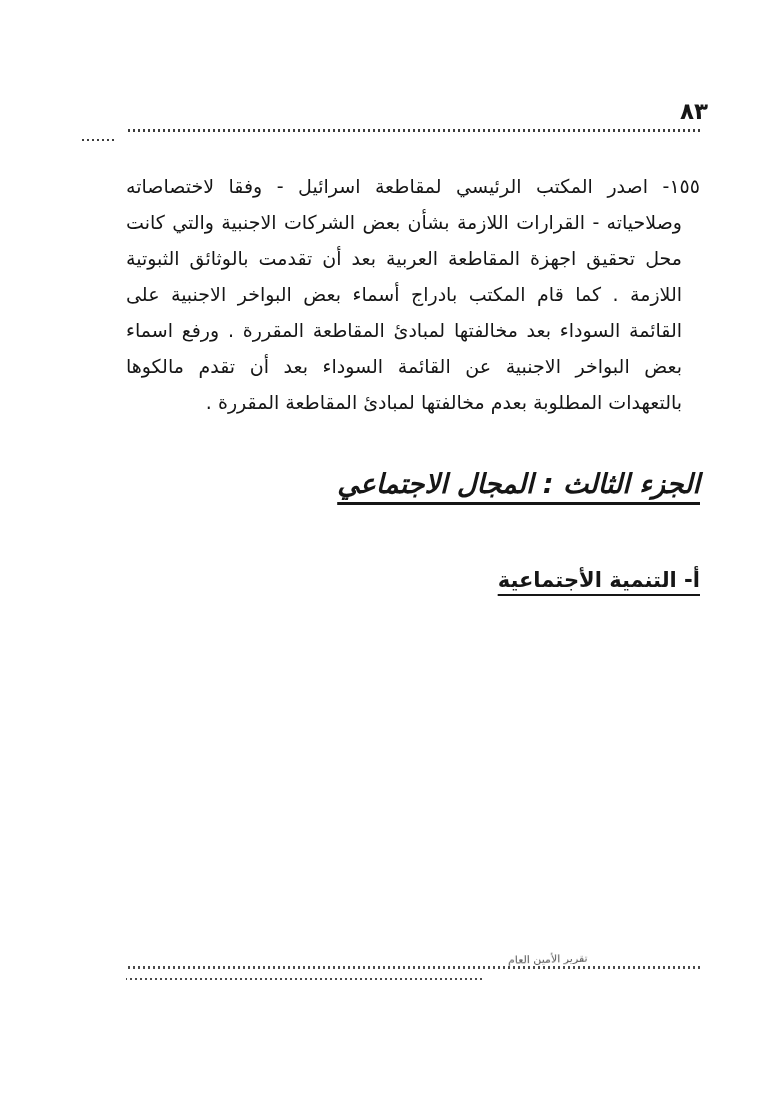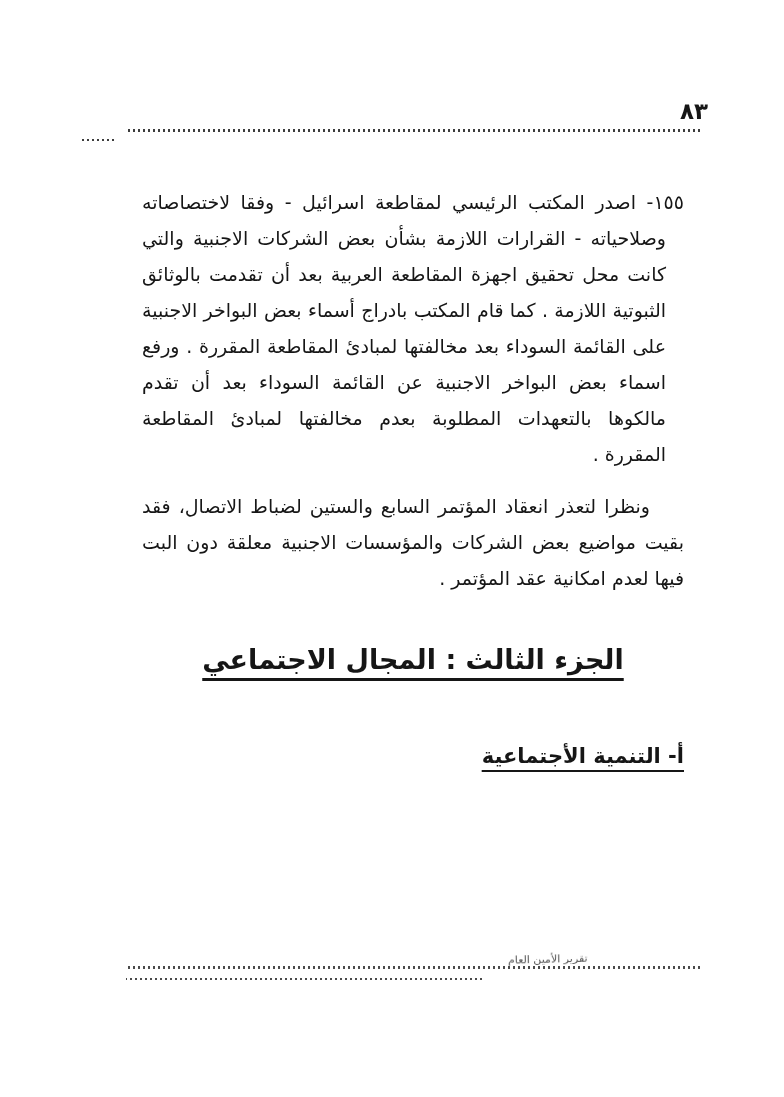--- a/index.html
+++ b/index.html
@@ -41,38 +41,38 @@
   }
   .content {
     position: absolute;
     top: 168px;
     right: 84px;
     width: 574px;
     font-size: 19px;
     line-height: 36px;
     text-align: justify;
   }
-  .content p { margin: 16px; }
+  .content p { margin: 0; }
   .para {
     padding-right: 18px;
     text-indent: -18px;
     margin-bottom: 24px;
   }
   .para .num { letter-spacing: 1px; }
   .note {
     text-indent: 34px;
     margin-bottom: 0;
     padding-right: 0;
   }
   .section-heading {
-    text-align: center;
     font-size: 27px;
     font-weight: bold;
     margin: 46px 0 60px 0 !important;
     text-indent: 0;
+    font-style: italic;
   }
   .section-heading .u {
     text-decoration: underline;
     text-decoration-thickness: 2.5px;
     text-underline-offset: 9px;
   }
   .subsection {
     font-size: 21px;
     font-weight: bold;
     margin-bottom: 12px !important;
@@ -127,21 +127,20 @@
   <div class="page-number">٨٣</div>
 
   <div class="header-rule"></div>
   <div class="header-rule-frag"></div>
 
   <div class="content">
 
     <p class="para"><span class="num">١٥٥-</span> <span>اصدر المكتب الرئيسي لمقاطعة اسرائيل - وفقا لاختصاصاته وصلاحياته - القرارات اللازمة بشأن بعض الشركات الاجنبية والتي كانت محل تحقيق اجهزة المقاطعة العربية بعد أن تقدمت بالوثائق الثبوتية اللازمة . كما قام المكتب بادراج أسماء بعض البواخر الاجنبية على القائمة السوداء بعد مخالفتها لمبادئ المقاطعة المقررة . ورفع اسماء بعض البواخر الاجنبية عن القائمة السوداء بعد أن تقدم مالكوها بالتعهدات المطلوبة بعدم مخالفتها لمبادئ المقاطعة المقررة .</span></p>
 
 
-    <p class="note"><span>ونظرا لتعذر انعقاد المؤتمر السابع والستين لضباط الاتصال، فقد بقيت مواضيع بعض الشركات والمؤسسات الاجنبية معلقة دون البت فيها لعدم امكانية عقد المؤتمر .</span></p>
 
     <p class="section-heading"><span class="u">الجزء الثالث : المجال الاجتماعي</span></p>
 
     <p class="subsection"><span class="u">أ- التنمية الأجتماعية</span></p>
 
 
   </div>
 
   <div class="footer">
     <div class="footer-line1">

